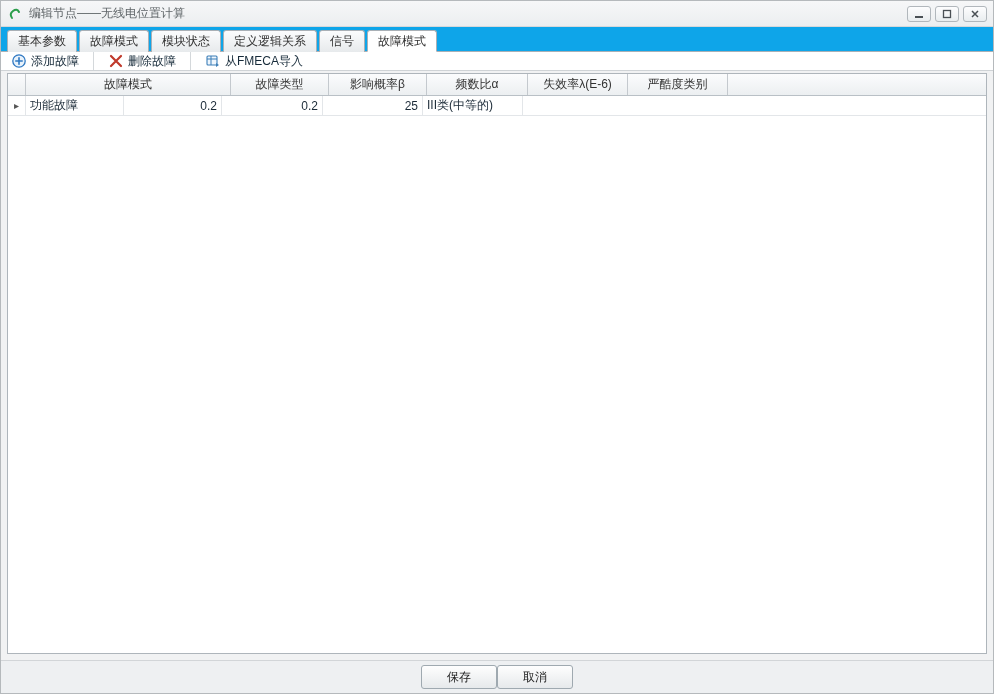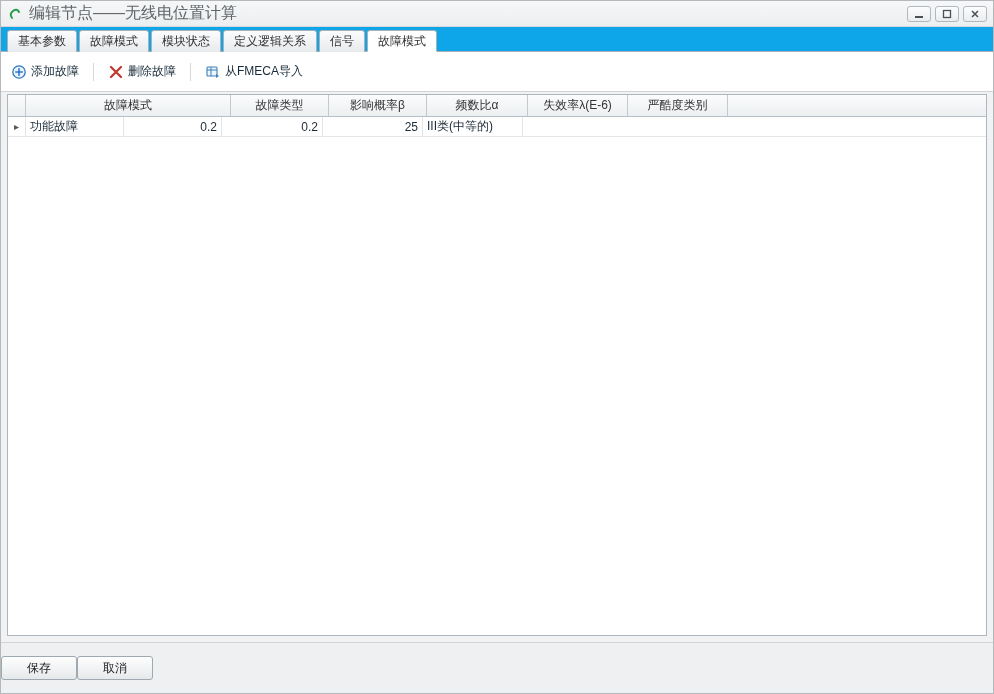--- a/index.html
+++ b/index.html
@@ -1,35 +1,35 @@
 <!DOCTYPE html>
 <html><head>
 <meta charset="utf-8">
 <style>
   * { box-sizing: border-box; }
   html, body { margin:0; padding:0; font-family:"Microsoft YaHei","微软雅黑",Tahoma,Arial,sans-serif; font-size:12px; color:#222; }
   .window { width:994px; height:694px; background:#f1f2f3; border:1px solid #b5b9bc; position:relative; display:flex; flex-direction:column; }
   
   .titlebar { height:26px; background:linear-gradient(#f6f7f8,#eceef0); border-bottom:1px solid #d6d8da; display:flex; align-items:center; padding:0 6px; }
   .titlebar .app-icon { width:16px; height:16px; margin-right:6px; display:inline-flex; align-items:center; justify-content:center; }
-  .titlebar .title-text { color:#5f6568; font-size:16px; flex:1; }
+  .titlebar .title-text { color:#5f6568; font-size:12px; flex:1; }
   .win-controls { display:flex; gap:4px; }
   .win-btn { width:24px; height:16px; border:1px solid #b1b7bc; border-radius:3px; background:linear-gradient(#fdfdfe,#e9edef); display:flex; align-items:center; justify-content:center; color:#4a5055; cursor:pointer; }
   .win-btn svg { display:block; }
 
   
   .client { flex:1; display:flex; flex-direction:column; padding:0; }
 
   
   .tab-strip { height:25px; display:flex; align-items:flex-end; padding:4px 6px 0 6px; border-bottom:1px solid #a9b0b6; background:#0ea5e9; position:relative; }
   .tab { height:22px; padding:0 10px; border:1px solid #a9b0b6; border-bottom:none; margin-right:2px; background:linear-gradient(#fbfcfd,#e7eaec); border-top-left-radius:3px; border-top-right-radius:3px; display:flex; align-items:center; color:#333; cursor:pointer; position:relative; top:1px; }
   .tab.active { background:#fff; border-bottom:1px solid #fff; top:1px; z-index:2; }
 
   
-  .toolbar { height:40px; background:#fff; border-bottom:1px solid #cfd3d6; display:flex; align-items:center; padding:0 6px; gap:10px; }
+  .toolbar { height:19px; background:#fff; border-bottom:1px solid #cfd3d6; display:flex; align-items:center; padding:0 6px; gap:10px; }
   .tool-btn { display:flex; align-items:center; gap:4px; cursor:pointer; padding:2px 4px; color:#172b3a; }
   .tool-btn .ico { width:16px; height:16px; display:inline-flex; align-items:center; justify-content:center; }
   .tool-sep { width:1px; height:18px; background:#d4d8db; }
 
   
   .grid-wrap { flex:1; background:#fff; margin:2px 6px 6px 6px; border:1px solid #aeb5bb; position:relative; overflow:hidden; display:flex; flex-direction:column; }
   .grid-header { display:flex; height:22px; background:linear-gradient(#fbfcfd,#eceff1); border-bottom:1px solid #b9c0c6; }
   .grid-header .hcell { border-right:1px solid #c4c9ce; display:flex; align-items:center; justify-content:center; color:#333; font-size:12px; padding:0 4px; white-space:nowrap; overflow:hidden; }
   .indicator-col { width:18px; flex:none; }
   .c-mode   { width:205px; flex:none; }
@@ -41,21 +41,21 @@
 
   .grid-body { flex:1; overflow:auto; }
   .row { display:flex; height:20px; border-bottom:1px solid #e3e6e9; }
   .row .rcell { border-right:1px solid #e3e6e9; display:flex; align-items:center; padding:0 4px; font-size:12px; color:#1b2a37; overflow:hidden; white-space:nowrap; }
   .row .rcell.num { justify-content:flex-end; }
   .row .indicator { justify-content:center; color:#555; font-size:10px; }
   .row .mode-cell { justify-content:space-between; }
   .dd-arrow { width:12px; text-align:center; color:#555; }
 
   
-  .footer { height:51px; display:flex; align-items:center; border-top:1px solid #d2d5d8; background:#eef0f2; }
+  .footer { height:33px; display:flex; align-items:center; justify-content:center; border-top:1px solid #d2d5d8; background:#eef0f2; }
   .btn { min-width:76px; height:24px; border:1px solid #9fa9b0; border-radius:3px; background:linear-gradient(#fefefe,#e6e9eb); display:flex; align-items:center; justify-content:center; cursor:pointer; color:#222; padding:0 16px; }
 </style>
 </head>
 <body>
 
 <div class="window">
 
   <div class="titlebar">
     <span class="app-icon">
       <svg width="14" height="14" viewBox="0 0 14 14">

